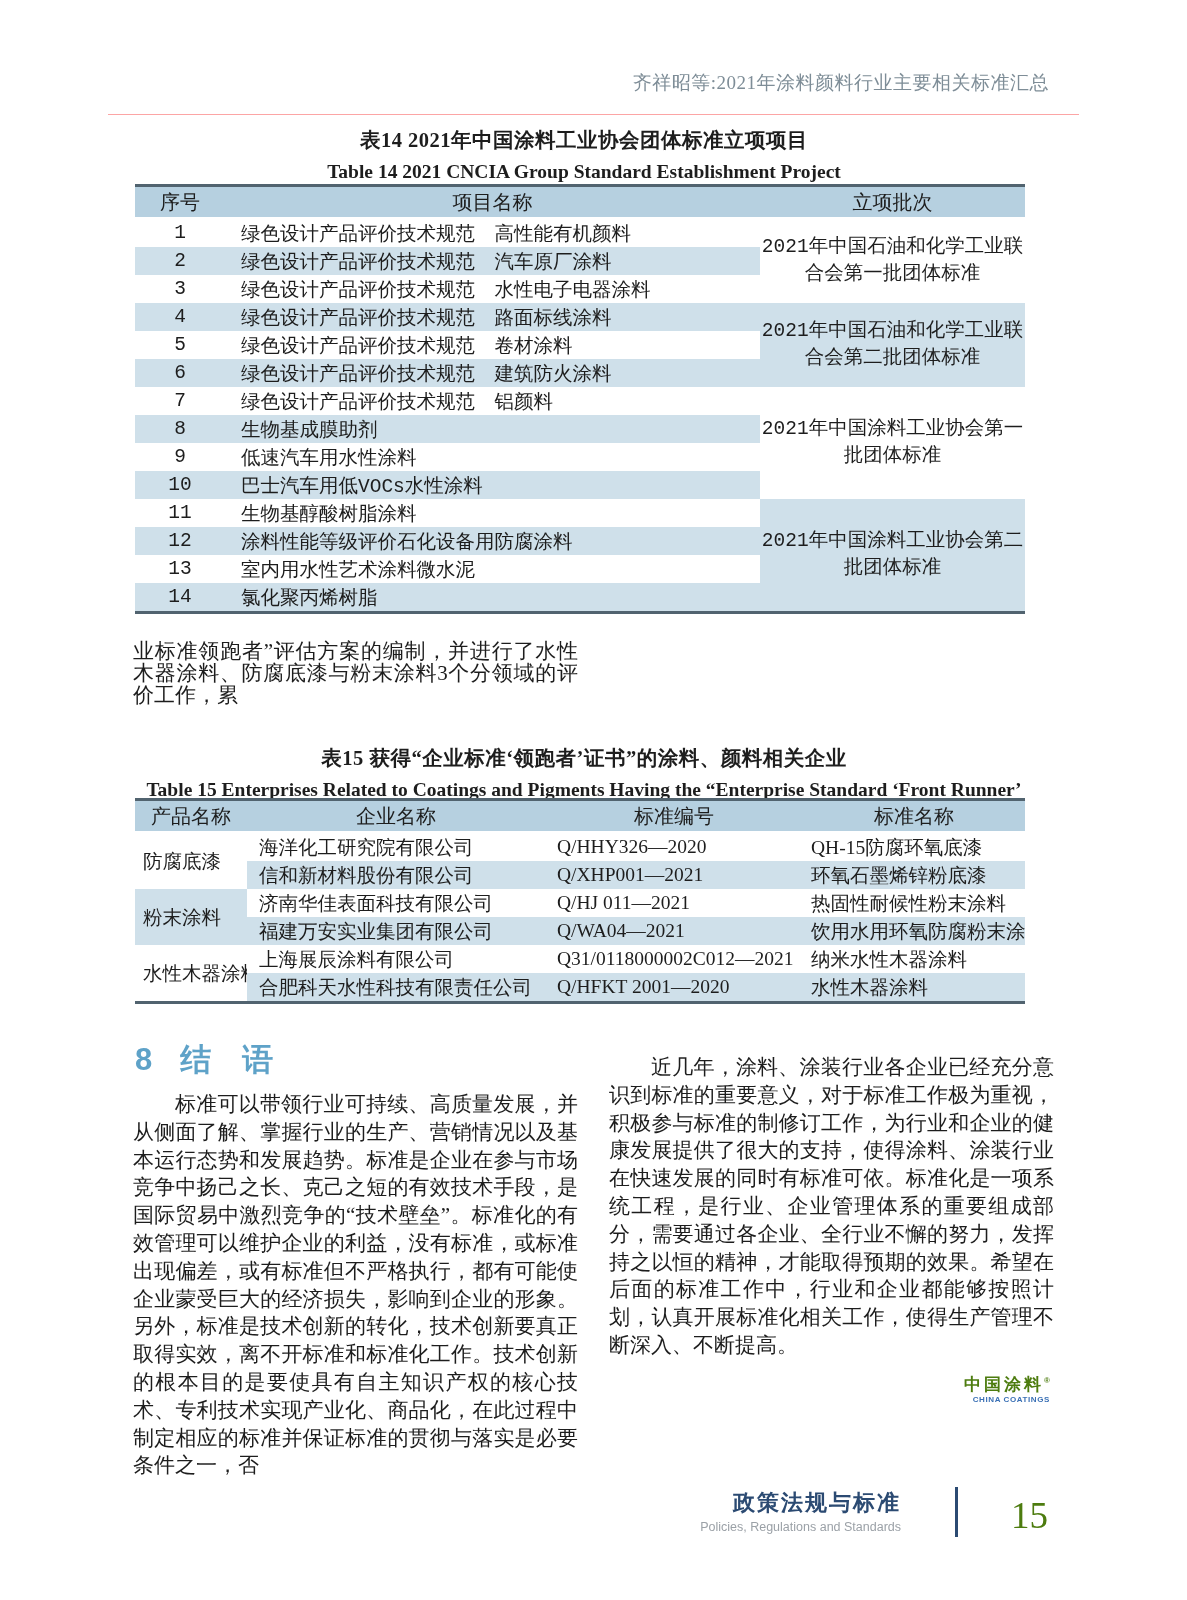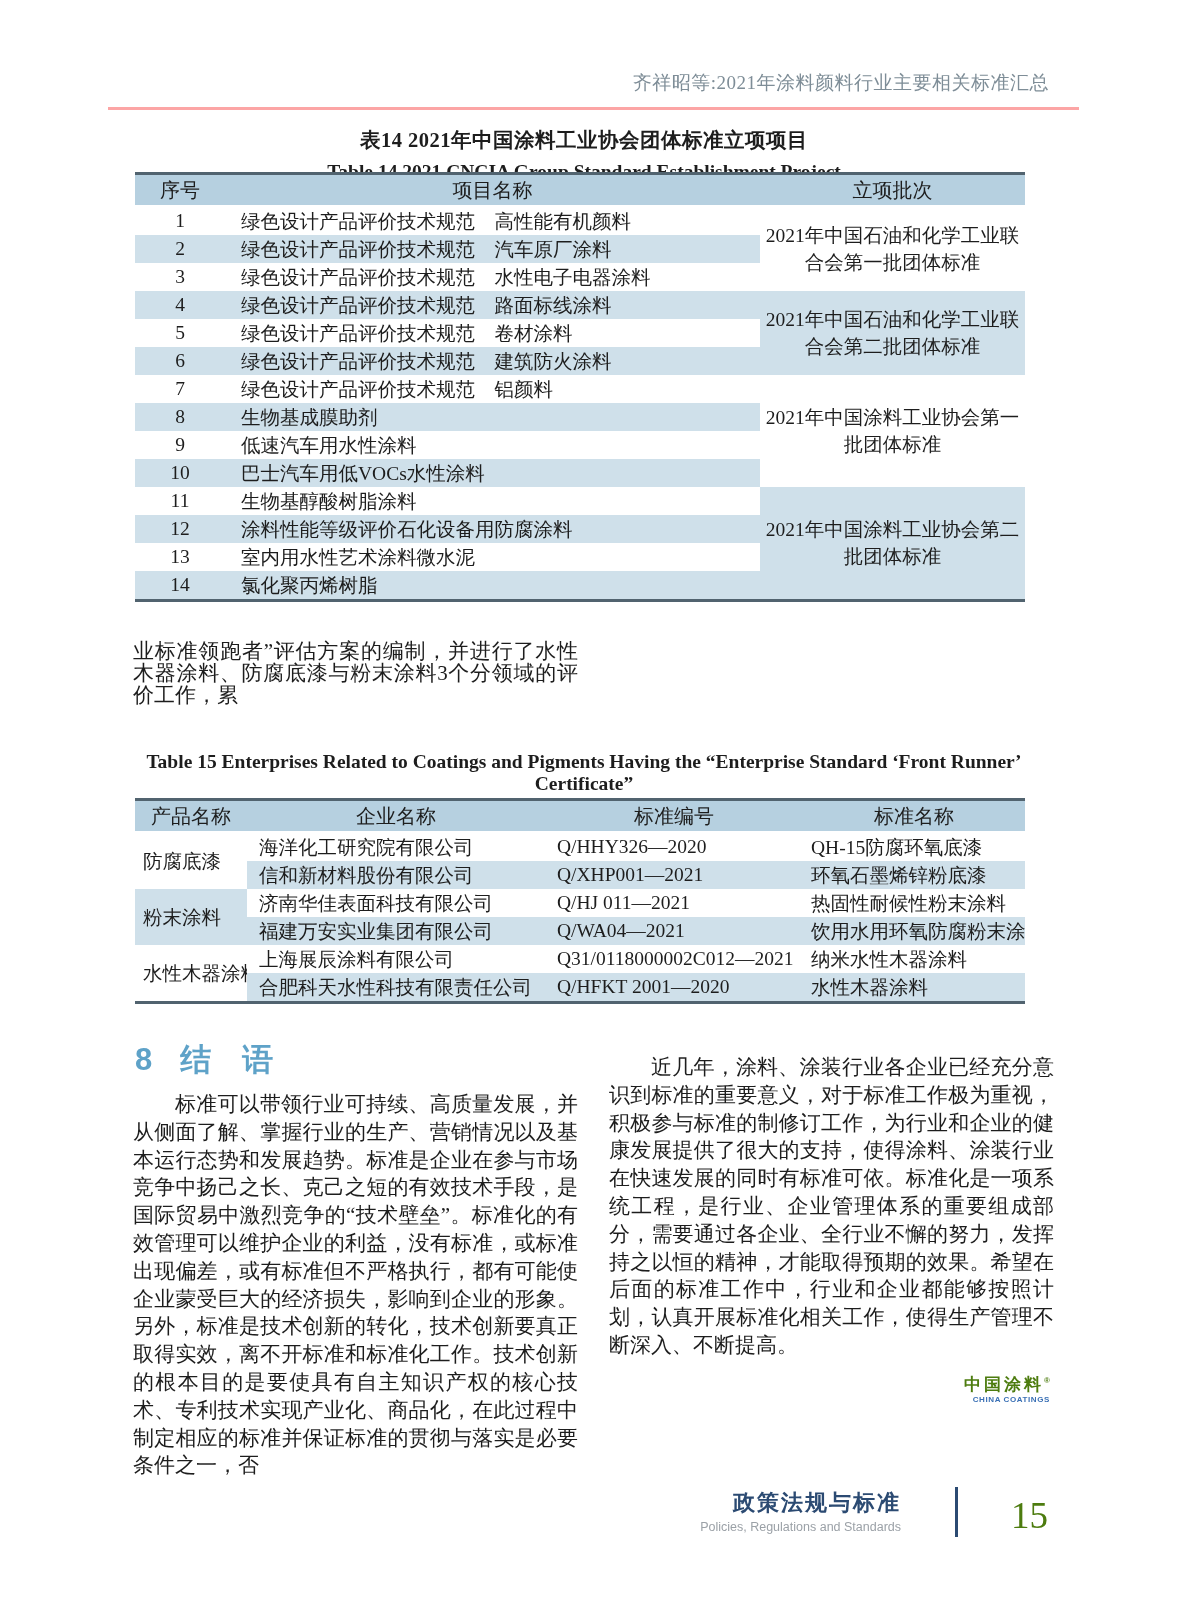--- a/index.html
+++ b/index.html
@@ -4,34 +4,34 @@
 <style>
   html,body { margin:0; padding:0; background:#ffffff; }
   .page {
     position:relative; width:1187px; height:1600px; background:#fff;
     font-family:"Liberation Serif","DejaVu Serif",serif; color:#1d1d1d;
     overflow:hidden;
   }
   
   .running-header {
     position:absolute; top:70px; left:108px; width:971px;
-    text-align:right; padding-bottom:11px; border-bottom:3px solid #fca5a5;
+    text-align:right; padding-bottom:18px; border-bottom:1px solid #fca5a5;
   }
   .running-header span { font-size:19px; color:#7e8d97; letter-spacing:0.5px; margin-right:30px; }
 
   
   .tbl-titles { position:absolute; left:139px; width:890px; text-align:center; }
   .tt-zh { font-size:20.5px; font-weight:bold; letter-spacing:0.5px; }
   .tt-en { font-size:19.5px; font-weight:bold; margin-top:7px; }
   .tbl-titles.t14 { top:126px; }
   .tbl-titles.t15 { top:744px; }
 
   
   .tblwrap { position:absolute; left:135px; width:890px; border-top:3px solid #51636f; border-bottom:3px solid #51636f; }
-  .tblwrap.t14 { top:172px; }
+  .tblwrap.t14 { top:184px;font-family:Liberation Mono, monospace; }
   .tblwrap.t15 { top:798px; }
   table { border-collapse:separate; border-spacing:0; table-layout:fixed; width:890px; }
   th {
     background:#b6d0e0; font-weight:normal; font-size:20px; height:30px;
     padding:0; border-bottom:2px solid #ffffff;
   }
   td { height:28px; padding:0; font-size:19.5px; white-space:nowrap; overflow:hidden; }
   tr.alt td { background:#cfe0ea; }
   td.c-no { text-align:center; }
   td.c-name { padding-left:16px; }
@@ -40,21 +40,21 @@
   td.c-prod { padding-left:8px; background:#ffffff !important; }
   td.c-prod.b-alt { background:#cfe0ea !important; }
   td.c-comp { padding-left:12px; }
   td.c-code { padding-left:12px; }
   td.c-std  { padding-left:8px;  }
 
   
   .midpar { position:absolute; top:640px; left:133px; width:921px; display:flex; gap:31px; }
   .midpar p { margin:0; width:445px; font-size:21px; line-height:22px; text-align:justify; }
 
-  .conclusion { position:absolute; top:1042px; left:133px; width:921px; display:flex; gap:20px;justify-content:space-between; }
+  .conclusion { position:absolute; top:1042px; left:133px; width:921px; display:flex; gap:31px; }
   .conclusion .col { width:445px; }
   .conclusion p { margin:0; font-size:21px; line-height:27.8px; text-align:justify; }
   p.indent { text-indent:2em; }
   .sec-head {
     margin:2px 0 16px 2px; font-family:"Liberation Sans","DejaVu Sans",sans-serif;
     font-weight:bold; font-size:31px; color:#5ea2c8; line-height:1;
   }
   .sec-head .no { margin-right:28px; }
   .col.right { padding-top:12px; }
 
@@ -163,20 +163,21 @@
           </tr>
         </tbody>
     </table>
   </div>
 
   <div class="midpar">
     <p>业标准领跑者”评估方案的编制，并进行了水性木器涂料、防腐底漆与粉末涂料3个分领域的评价工作，累</p>
   </div>
 
   <div class="tbl-titles t15">
+    <div class="tt-zh">表15  获得“企业标准‘领跑者’证书”的涂料、颜料相关企业</div>
     <div class="tt-en">Table 15  Enterprises Related to Coatings and Pigments Having the “Enterprise Standard ‘Front Runner’ Certificate”</div>
   </div>
 
   <div class="tblwrap t15">
     <table>
       <colgroup>
           <col style="width:112px">
           <col style="width:298px">
           <col style="width:258px">
           <col style="width:222px">

